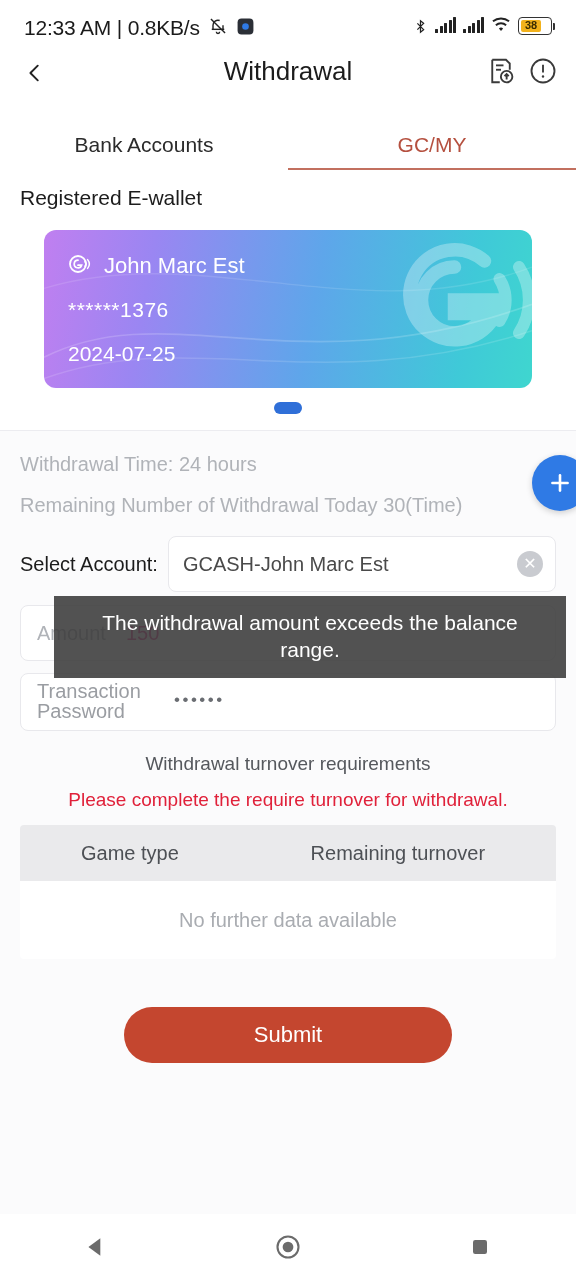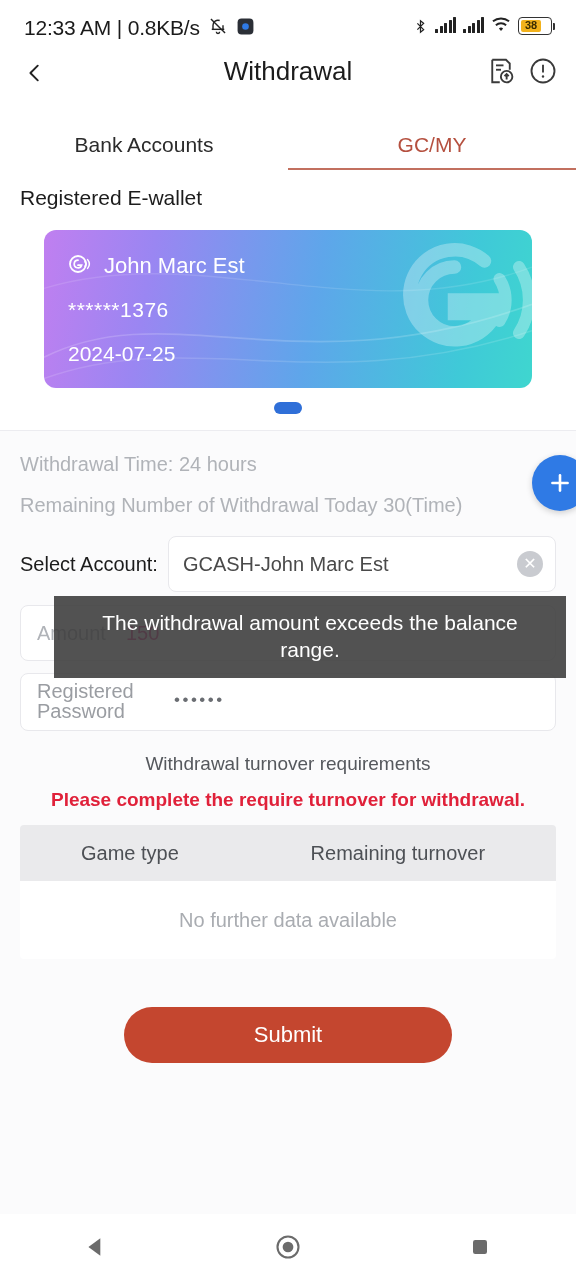--- a/index.html
+++ b/index.html
@@ -128,21 +128,21 @@
   .field-value { font-size: 20px; color: #ec4899; margin-left: 20px; }
   .field.pw { align-items: flex-start; padding-top: 7px; height: 58px; position: relative; }
   .pw-label { font-size: 20px; color: #9a9da2; line-height: 1.0; }
   .pw-dots {
     position: absolute; left: 153px; top: 16px; font-size: 17px; color: #6a6d72;
     letter-spacing: 2.5px;
   }
 
   .turnover-title { text-align: center; font-size: 19px; color: #55585d; margin-top: 22px; }
   .turnover-warn {
-    text-align: center; font-size: 19px; font-weight: bold; color: #e0213a; margin-top: 14px;
+    text-align: center; font-size: 19px; font-weight: normal; color: #e0213a; margin-top: 14px;
   }
 
   
   .table { margin-top: 14px; border-radius: 4px; overflow: hidden; }
   .thead { display: flex; background: #eaeaec; height: 56px; }
   .th { display: flex; align-items: center; justify-content: center; font-size: 20px; color: #4d5055; }
   .th.c1 { width: 41%; }
   .th.c2 { flex: 1; }
   .tbody-empty {
     background: #fff; height: 78px; display: flex; align-items: center;
@@ -325,21 +325,21 @@
       </div>
     </div>
 
     <div class="field">
       <span class="field-label">Amount</span>
       <span class="field-value">150</span>
     </div>
 
     <div class="field pw">
       <div>
-        <div class="pw-label">Registered</div>
+        <div class="pw-label">Transaction</div>
         <div class="pw-label">Password</div>
       </div>
       <span class="pw-dots">••••••</span>
     </div>
 
     <div class="turnover-title">Withdrawal turnover requirements</div>
     <div class="turnover-warn">Please complete the require turnover for withdrawal.</div>
 
     <div class="table">
       <div class="thead">

